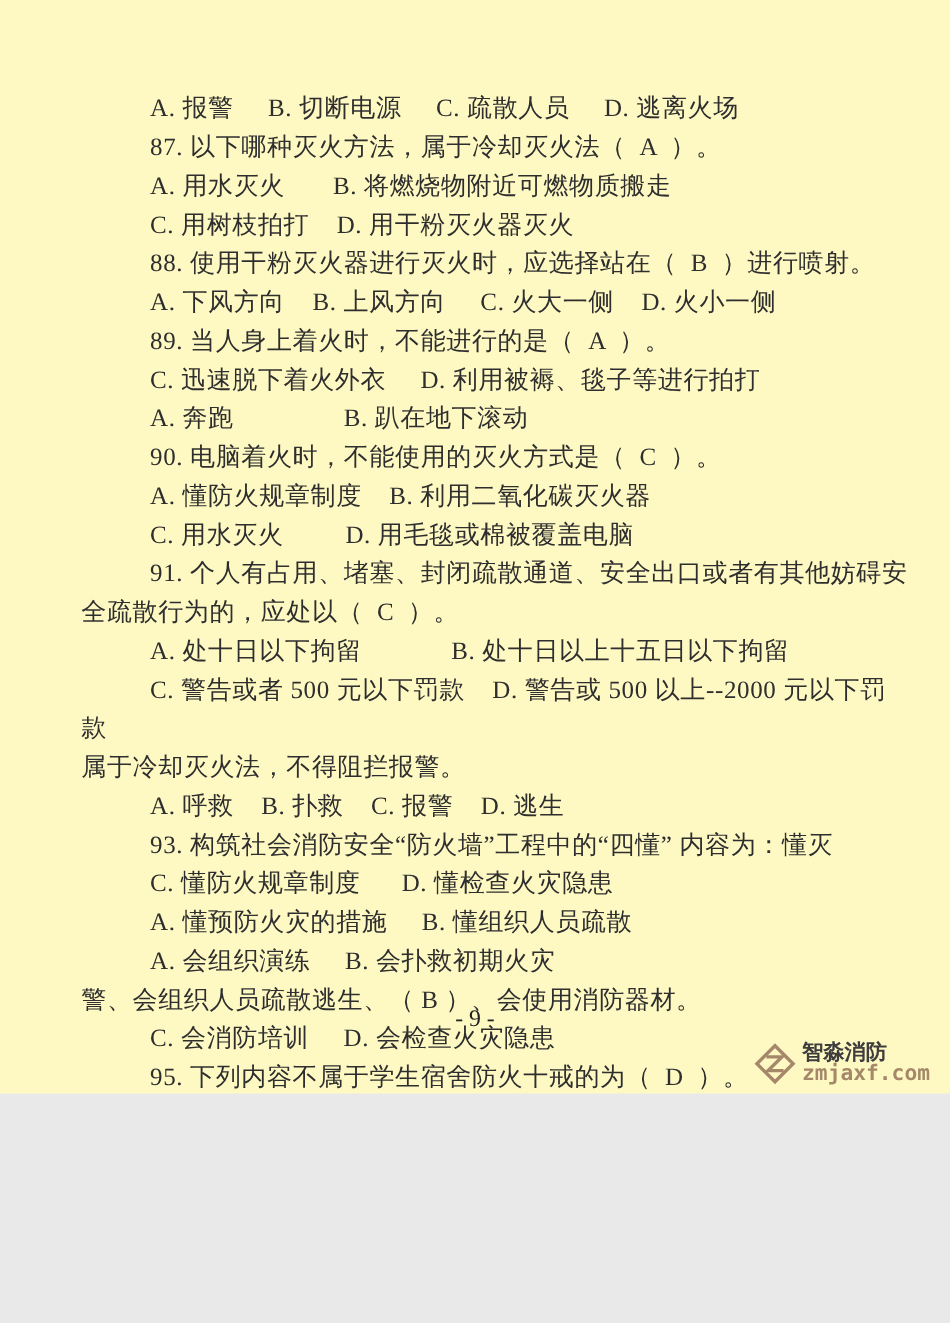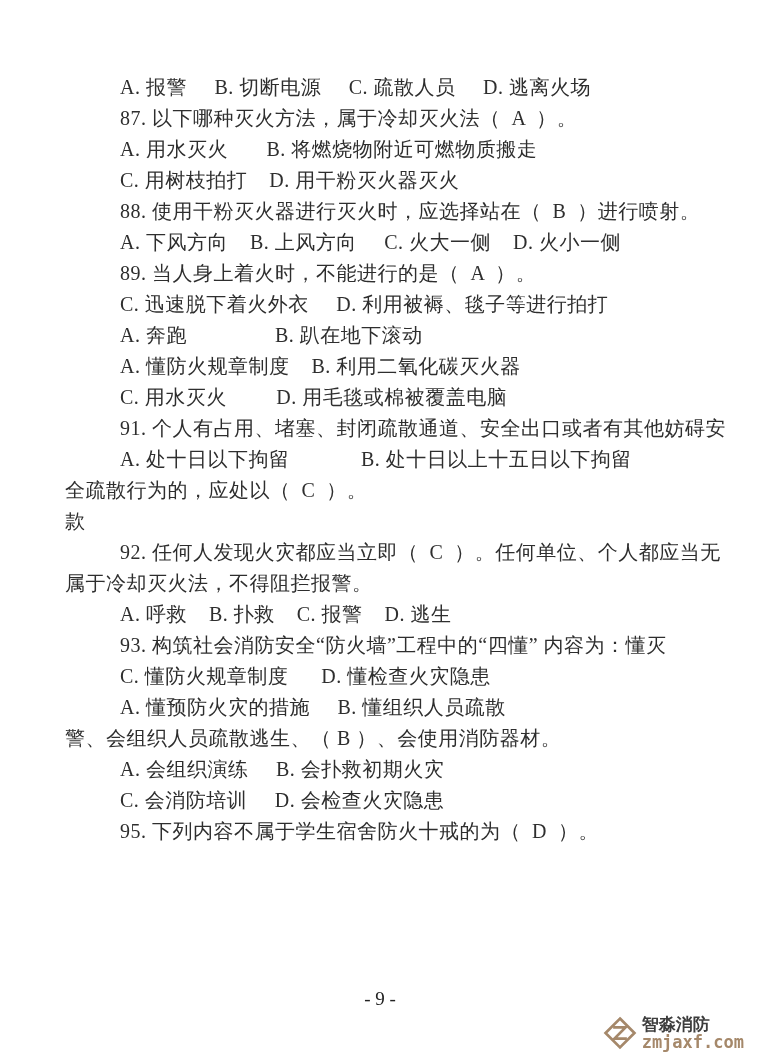--- a/index.html
+++ b/index.html
@@ -1,21 +1,21 @@
 <!DOCTYPE html>
 <html><head>
 <meta charset="utf-8">
 <style>
   html, body { margin: 0; padding: 0; background: #e9e9e9; }
   .page {
     position: relative;
     width: 760px;
-    height: 1058px;
+    height: 875px;
     margin: 0 auto;
-    background: #ffffff;
+    background: #fef9c3;
     overflow: hidden;
     font-family: "Liberation Serif", "DejaVu Serif", serif;
     color: #2e2e2e;
   }
   .content {
     position: absolute;
     top: 72px;
     left: 65px;
     right: 30px;
   }
@@ -34,20 +34,21 @@
     width: 100%;
     text-align: center;
     font-size: 19px;
     color: #222;
   }
   .watermark {
     position: absolute;
     right: 16px;
     bottom: 6px;
     display: flex;
+    align-items: center;
     gap: 5px;
   }
   .watermark .logo-icon { flex: 0 0 auto; display: block; }
   .brand-text {
     display: flex;
     flex-direction: column;
     line-height: 1.05;
   }
   .brand-name {
     font-family: "Liberation Sans", "DejaVu Sans", sans-serif;
@@ -70,34 +71,35 @@
   <div class="content">
     <div class="line indent">A. 报警     B. 切断电源     C. 疏散人员     D. 逃离火场</div>
     <div class="line indent">87. 以下哪种灭火方法，属于冷却灭火法（  A  ）。</div>
     <div class="line indent">A. 用水灭火       B. 将燃烧物附近可燃物质搬走</div>
     <div class="line indent">C. 用树枝拍打    D. 用干粉灭火器灭火</div>
     <div class="line indent">88. 使用干粉灭火器进行灭火时，应选择站在（  B  ）进行喷射。</div>
     <div class="line indent">A. 下风方向    B. 上风方向     C. 火大一侧    D. 火小一侧</div>
     <div class="line indent">89. 当人身上着火时，不能进行的是（  A  ）。</div>
     <div class="line indent">C. 迅速脱下着火外衣     D. 利用被褥、毯子等进行拍打</div>
     <div class="line indent">A. 奔跑                B. 趴在地下滚动</div>
+    <div class="line indent">90. 电脑着火时，不能使用的灭火方式是（  C  ）。</div>
     <div class="line indent">A. 懂防火规章制度    B. 利用二氧化碳灭火器</div>
     <div class="line indent">C. 用水灭火         D. 用毛毯或棉被覆盖电脑</div>
     <div class="line indent">91. 个人有占用、堵塞、封闭疏散通道、安全出口或者有其他妨碍安</div>
+    <div class="line">全疏散行为的，应处以（  C  ）。</div>
     <div class="line indent">A. 处十日以下拘留             B. 处十日以上十五日以下拘留</div>
-    <div class="line">全疏散行为的，应处以（  C  ）。</div>
+    <div class="line indent">C. 警告或者 500 元以下罚款    D. 警告或 500 以上--2000 元以下罚</div>
     <div class="line">款</div>
-    <div class="line indent">92. 任何人发现火灾都应当立即（  C  ）。任何单位、个人都应当无</div>
     <div class="line">属于冷却灭火法，不得阻拦报警。</div>
     <div class="line indent">A. 呼救    B. 扑救    C. 报警    D. 逃生</div>
     <div class="line indent">93. 构筑社会消防安全“防火墙”工程中的“四懂” 内容为：懂灭</div>
     <div class="line indent">C. 懂防火规章制度      D. 懂检查火灾隐患</div>
     <div class="line indent">A. 懂预防火灾的措施     B. 懂组织人员疏散</div>
+    <div class="line indent">A. 会组织演练     B. 会扑救初期火灾</div>
     <div class="line">警、会组织人员疏散逃生、（ B ）、会使用消防器材。</div>
-    <div class="line indent">A. 会组织演练     B. 会扑救初期火灾</div>
     <div class="line indent">C. 会消防培训     D. 会检查火灾隐患</div>
     <div class="line indent">95. 下列内容不属于学生宿舍防火十戒的为（  D  ）。</div>
   </div>
 
   <div class="footer">- 9 -</div>
 
   <div class="watermark">
     <svg class="logo-icon" width="34" height="34" viewBox="0 0 40 40" aria-hidden="true">
       <path d="M20 3 L37 20 L20 37 L3 20 Z" fill="none" stroke="#a5886a" stroke-width="3.2" stroke-linejoin="miter"></path>
       <path d="M13.5 13.5 L26.5 13.5 L13.5 26.5 L26.5 26.5" fill="none" stroke="#a5886a" stroke-width="3.2" stroke-linecap="square"></path>

